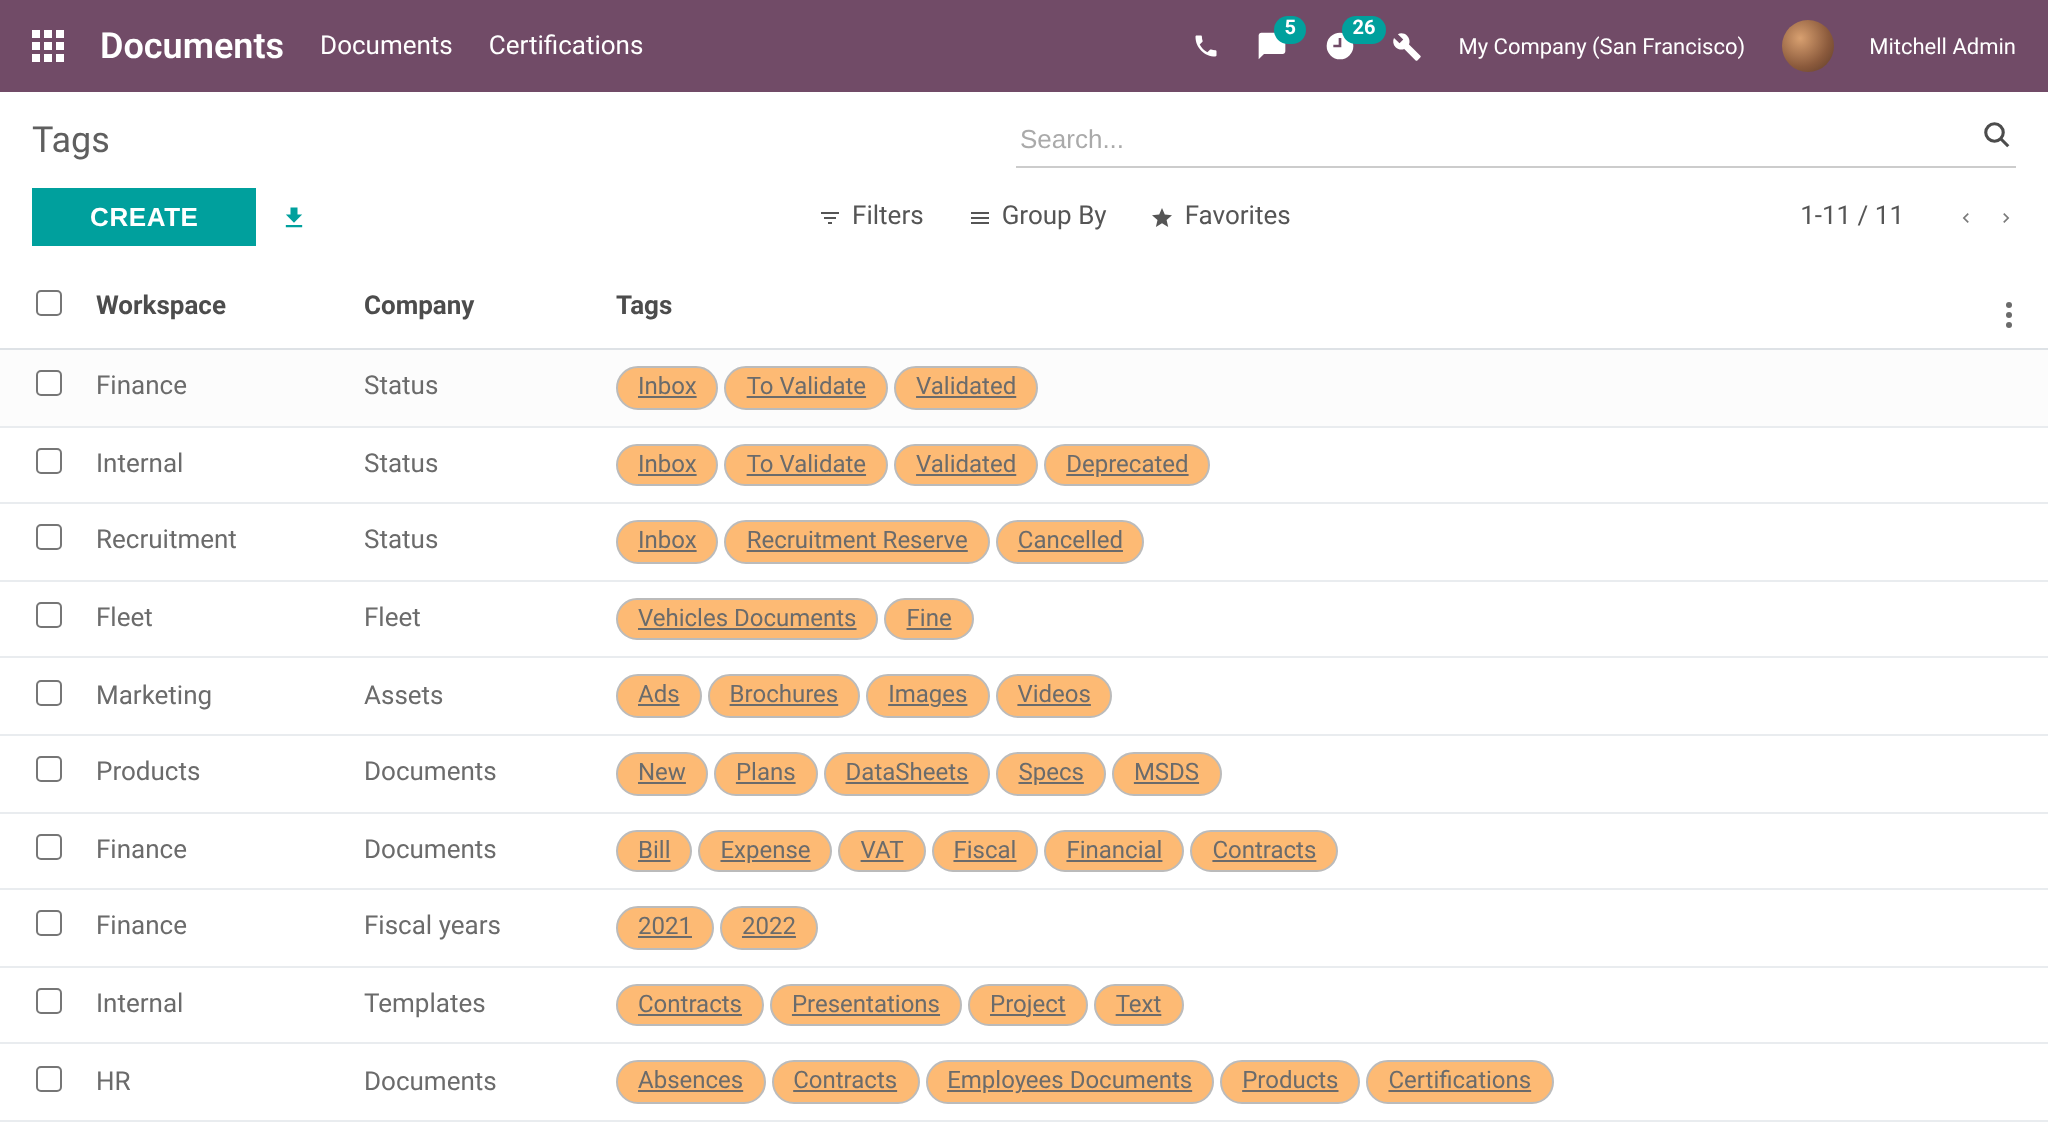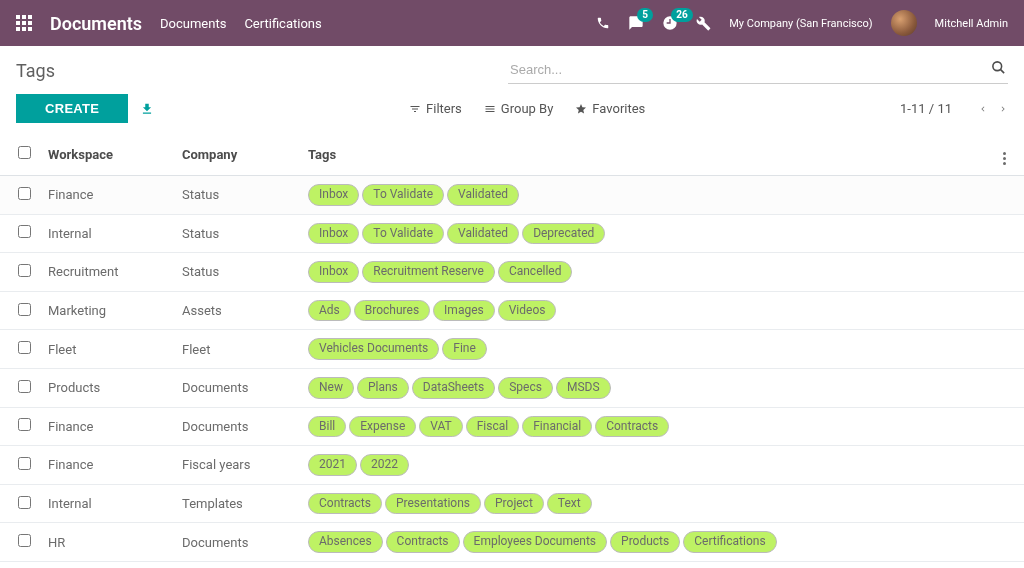--- a/index.html
+++ b/index.html
@@ -45,21 +45,21 @@
 thead th:first-child { width: 40px; padding-left: 18px; }
 thead th:nth-child(2) { width: 134px; }
 thead th:nth-child(3) { width: 126px; }
 thead th.kebab { width: 30px; text-align: center; }
 tbody td { padding: 6px 8px; border-bottom: 1px solid #e9ecef; vertical-align: middle; color: #6b6b6b; font-size: 13px; }
 tbody td:first-child { padding-left: 18px; }
 tbody tr:first-child { background: #fcfcfc; }
 
 input[type="checkbox"] { width: 13px; height: 13px; cursor: pointer; }
 
-.tag { display: inline-block; border: 1px solid #bbb; border-radius: 12px; padding: 2px 10px; margin: 2px 3px 2px 0; font-size: 12px; color: #6b6b6b; background: #bef264; line-height: 1.3; }
+.tag { display: inline-block; border: 1px solid #bbb; border-radius: 12px; padding: 2px 10px; margin: 2px 3px 2px 0; font-size: 12px; color: #6b6b6b; background: #fdba74; line-height: 1.3; text-decoration: underline; }
 
 .kebab-dots { cursor: pointer; display: inline-flex; flex-direction: column; gap: 2px; align-items: center; padding-right: 10px; }
 .kebab-dots span { width: 3px; height: 3px; background: #6b6b6b; border-radius: 50%; }
 
 svg { display: block; }
 </style>
 </head>
 <body>
 
 <div class="navbar">
@@ -199,29 +199,29 @@
           <td colspan="2"><span class="tag">Inbox</span><span class="tag">To Validate</span><span class="tag">Validated</span><span class="tag">Deprecated</span></td>
         </tr>
         <tr>
           <td><input type="checkbox" style=""></td>
           <td>Recruitment</td>
           <td>Status</td>
           <td colspan="2"><span class="tag">Inbox</span><span class="tag">Recruitment Reserve</span><span class="tag">Cancelled</span></td>
         </tr>
         <tr>
           <td><input type="checkbox" style=""></td>
+          <td>Fleet</td>
+          <td>Fleet</td>
+          <td colspan="2"><span class="tag">Vehicles Documents</span><span class="tag">Fine</span></td>
+        </tr>
+        <tr>
+          <td><input type="checkbox" style=""></td>
           <td>Marketing</td>
           <td>Assets</td>
           <td colspan="2"><span class="tag">Ads</span><span class="tag">Brochures</span><span class="tag">Images</span><span class="tag">Videos</span></td>
-        </tr>
-        <tr>
-          <td><input type="checkbox" style=""></td>
-          <td>Fleet</td>
-          <td>Fleet</td>
-          <td colspan="2"><span class="tag">Vehicles Documents</span><span class="tag">Fine</span></td>
         </tr>
         <tr>
           <td><input type="checkbox" style=""></td>
           <td>Products</td>
           <td>Documents</td>
           <td colspan="2"><span class="tag">New</span><span class="tag">Plans</span><span class="tag">DataSheets</span><span class="tag">Specs</span><span class="tag">MSDS</span></td>
         </tr>
         <tr>
           <td><input type="checkbox" style=""></td>
           <td>Finance</td>

